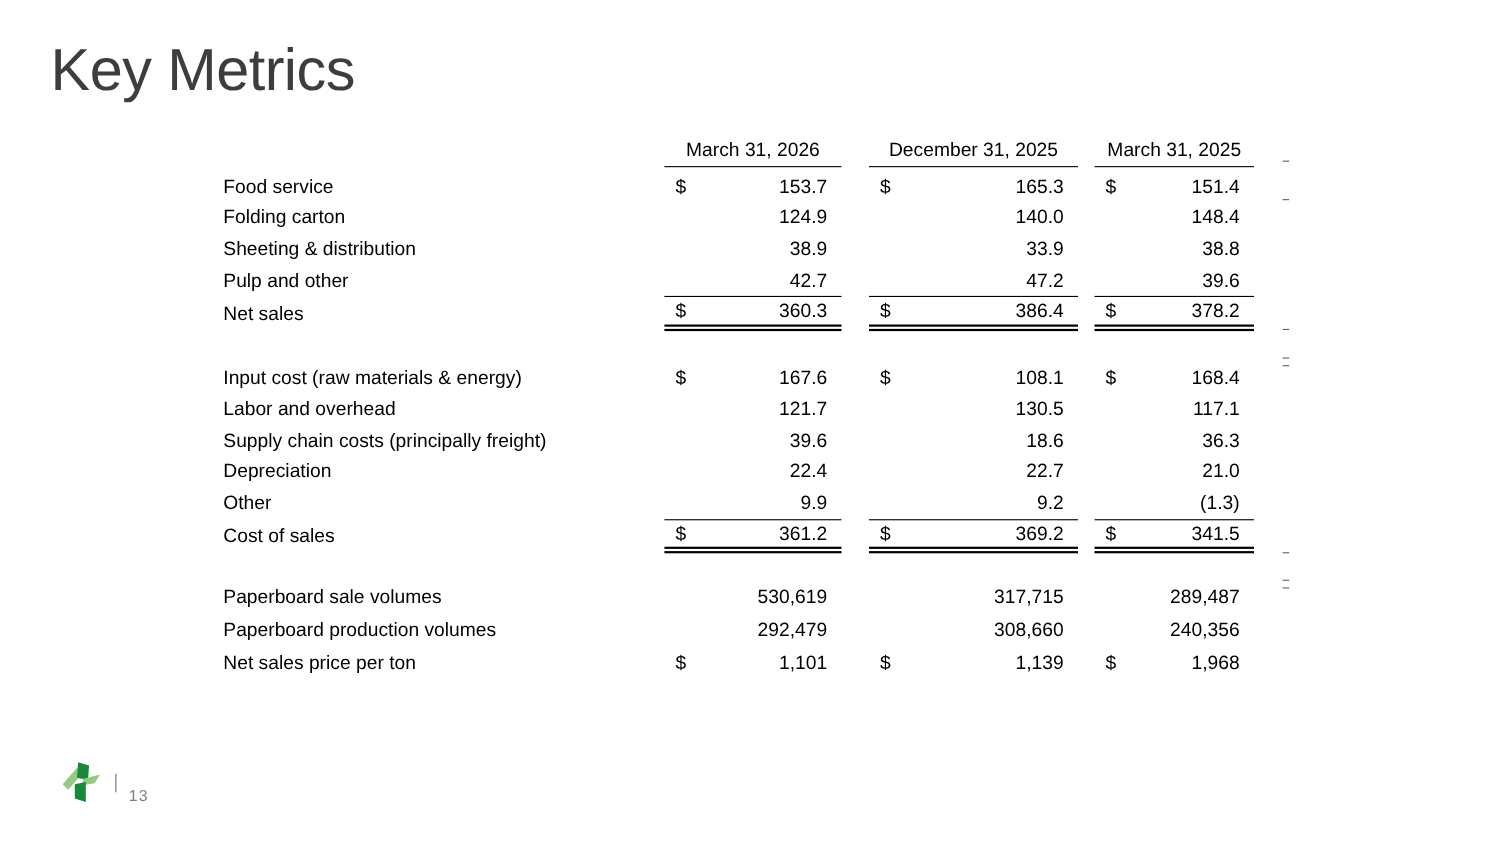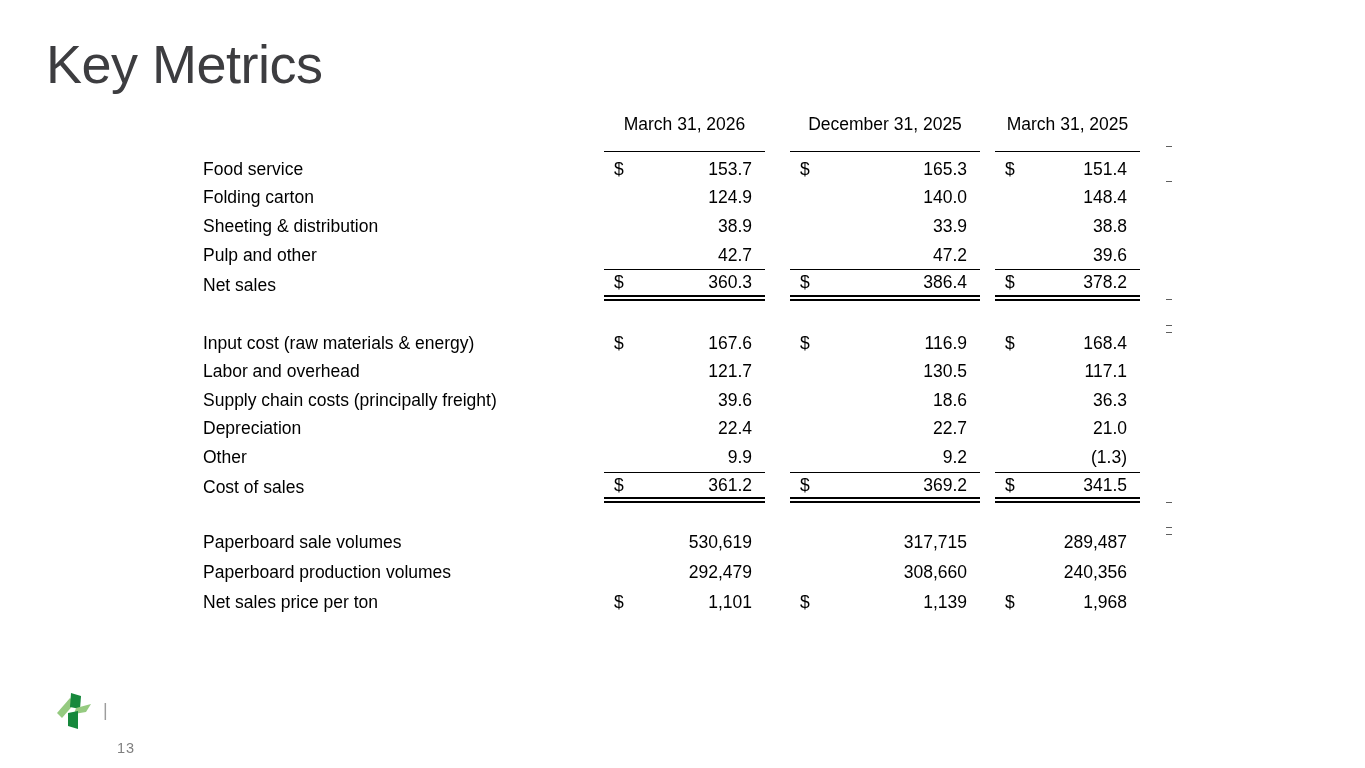--- a/index.html
+++ b/index.html
@@ -19,21 +19,21 @@
   
   .tbl{position:absolute;left:203px;top:117px;width:937px;color:#000;font-size:17.5px}
   .grid{display:grid;grid-template-columns:401px 161px 25px 190px 15px 145px}
 
   .qe-cell{
     grid-column:2/7;text-align:center;height:30px;line-height:27px;
     border-bottom:1.5px solid #000;box-sizing:border-box;
   }
   .ch-cell{
     height:35px;border-bottom:1.5px solid #000;box-sizing:border-box;
-    display:flex;align-items:flex-end;justify-content:center;padding-bottom:16px;
+    display:flex;align-items:flex-end;justify-content:center;padding-bottom:4px;
   }
   .pad-top{height:3px}
 
   .row{height:28.6px}
   .row>div{height:100%;box-sizing:border-box}
   .lbl{display:flex;align-items:center;white-space:nowrap}
   .num{display:flex;justify-content:space-between;align-items:center;padding:0 13px 0 10px}
   .row.total{height:31.5px}
   .row.total .num{border-top:1.5px solid #000;border-bottom:6px double #000}
   .row.r3{height:30px}
@@ -41,21 +41,21 @@
   .gap-b{height:24px}
 
   
   .art{position:absolute;left:1166px;width:6px;border-top:1.5px solid #2a2a2a;opacity:.75}
   .art.d{height:6px;border-bottom:1.5px solid #2a2a2a}
   .a1{top:145.5px}.a2{top:180.5px}.a3{top:299px}.a4{top:325px}.a5{top:502px}.a6{top:527px}
 
   
   .logo{position:absolute;left:56px;top:692px;width:36px;height:38px}
   .page-sep{position:absolute;left:103px;top:700px;font-size:18px;color:#9d9d9d;font-weight:300}
-  .page-num{position:absolute;left:117px;top:740px;font-size:14.5px;color:#7f7f7f;letter-spacing:1px}
+  .page-num{position:absolute;left:117px;top:716px;font-size:14.5px;color:#7f7f7f;letter-spacing:1px}
 </style>
 </head>
 <body>
 
 <div class="slide-title">Key Metrics</div>
 
 <div class="tbl">
 
   <div class="grid">
     <div></div>
@@ -166,21 +166,21 @@
 
   <div class="grid row">
     <div class="lbl">Input cost (raw materials &amp; energy)</div>
     <div class="num">
         <span>$</span>
         <span>167.6</span>
       </div>
     <div></div>
     <div class="num">
         <span>$</span>
-        <span>116.9</span>
+        <span>108.1</span>
       </div>
     <div></div>
     <div class="num">
         <span>$</span>
         <span>168.4</span>
       </div>
   </div>
 
   <div class="grid row">
     <div class="lbl">Labor and overhead</div>

